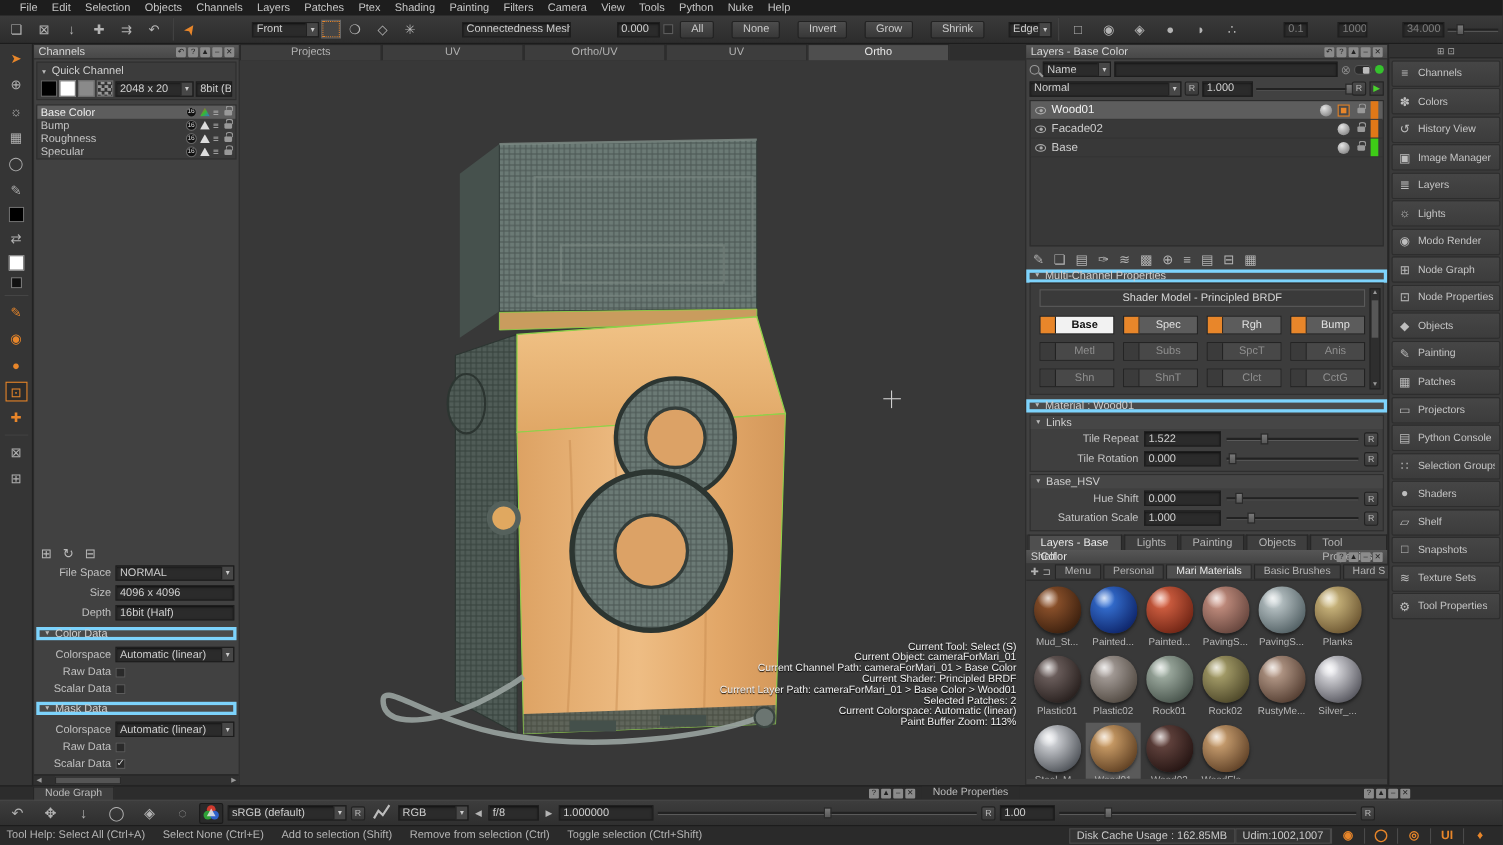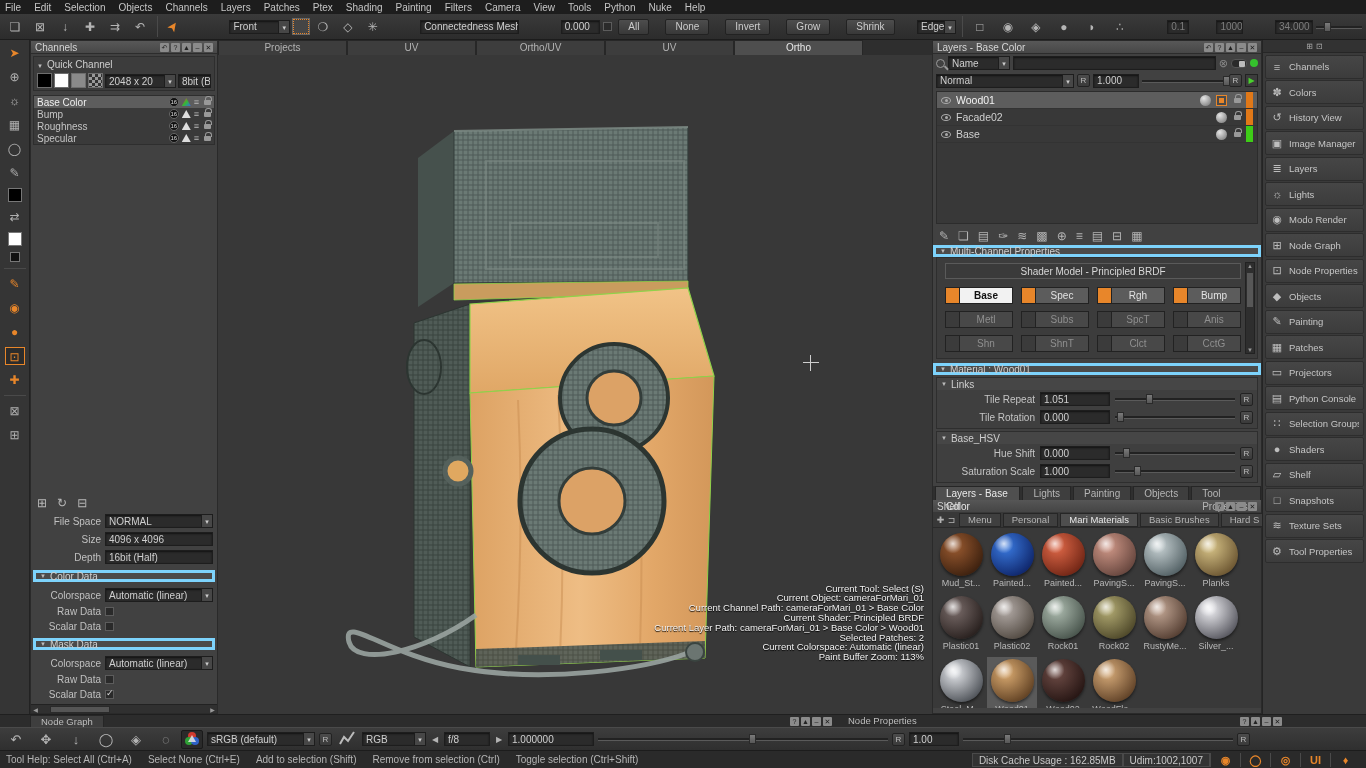--- a/index.html
+++ b/index.html
@@ -20,21 +20,21 @@
   .slider .handle { position:absolute; top:1px; width:7px; height:10px; background:linear-gradient(#7a7a7a,#575757); border:1px solid #2a2a2a; }
   .icon { color:#b4b4b4; font-size:12px; text-align:center; }
   .panel-icons { display:flex; gap:2px; margin-left:auto; }
   .panel-icons span { font-size:7px; color:#222; background:#8b8b8b; width:9px; height:9px; line-height:9px; text-align:center; border-radius:1px; }
   .phead { height:13px; background:linear-gradient(#585858,#474747); border-bottom:1px solid #2c2c2c; display:flex; align-items:center; padding:0 4px; font-size:10px; color:#d6d6d6; }
   .shead { height:12px; background:#4b4b4b; border:3px solid #7dd3fc; display:flex; align-items:center; padding:0 4px; font-size:10px; color:#cfcfcf; }
   .shead::before { content:"▼"; font-size:6px; margin-right:4px; color:#bbb; }
   .vsep { width:1px; background:#1f1f1f; border-right:1px solid #4a4a4a; align-self:stretch; margin:2px 3px; }
 
   
-  #menubar { position:absolute; left:0; top:0; width:1366px; height:14px; background:#1d1d1d; display:flex; align-items:center; gap:13px; padding-left:5px; z-index:5; }
+  #menubar { position:absolute; left:0; top:0; width:1366px; height:14px; background:#1d1d1d; display:flex; align-items:center; gap:13px; padding-left:18px; z-index:5; }
   #menubar .menu-item { font-size:10px; color:#c6c6c6; }
 
   
   #toolbar { position:absolute; left:0; top:14px; width:1366px; height:26px; background:linear-gradient(#3a3a3a,#2c2c2c); border-bottom:1px solid #1c1c1c; display:flex; align-items:center; gap:3px; padding:0 4px; overflow:hidden; }
   #toolbar .icon { width:22px; }
   #toolbar label { font-size:14px; color:#a9a9a9;margin-top:48px; }
   .cursor-glyph { color:#e8862a; font-size:13px; transform:rotate(-55deg); display:inline-block; }
   .marquee { width:19px; height:15px; border:1px dotted #e8862a; background:#454545; outline:1px solid #666; }
 
   
@@ -656,21 +656,21 @@
       <span>Material : Wood01</span>
     </div>
   <div class="mat-box">
     <div class="shead" style="border:none;background:#464646">
         <span>Links</span>
       </div>
     <div>
 
         <div class="mat-row">
           <span class="lbl">Tile Repeat</span>
-          <span class="fld">1.051</span>
+          <span class="fld">1.522</span>
           <span class="slider">
             <span class="handle" style="left: 26%;"></span>
           </span>
           <span class="rbtn">R</span>
         </div>
 
         <div class="mat-row">
           <span class="lbl">Tile Rotation</span>
           <span class="fld">0.000</span>
           <span class="slider">

